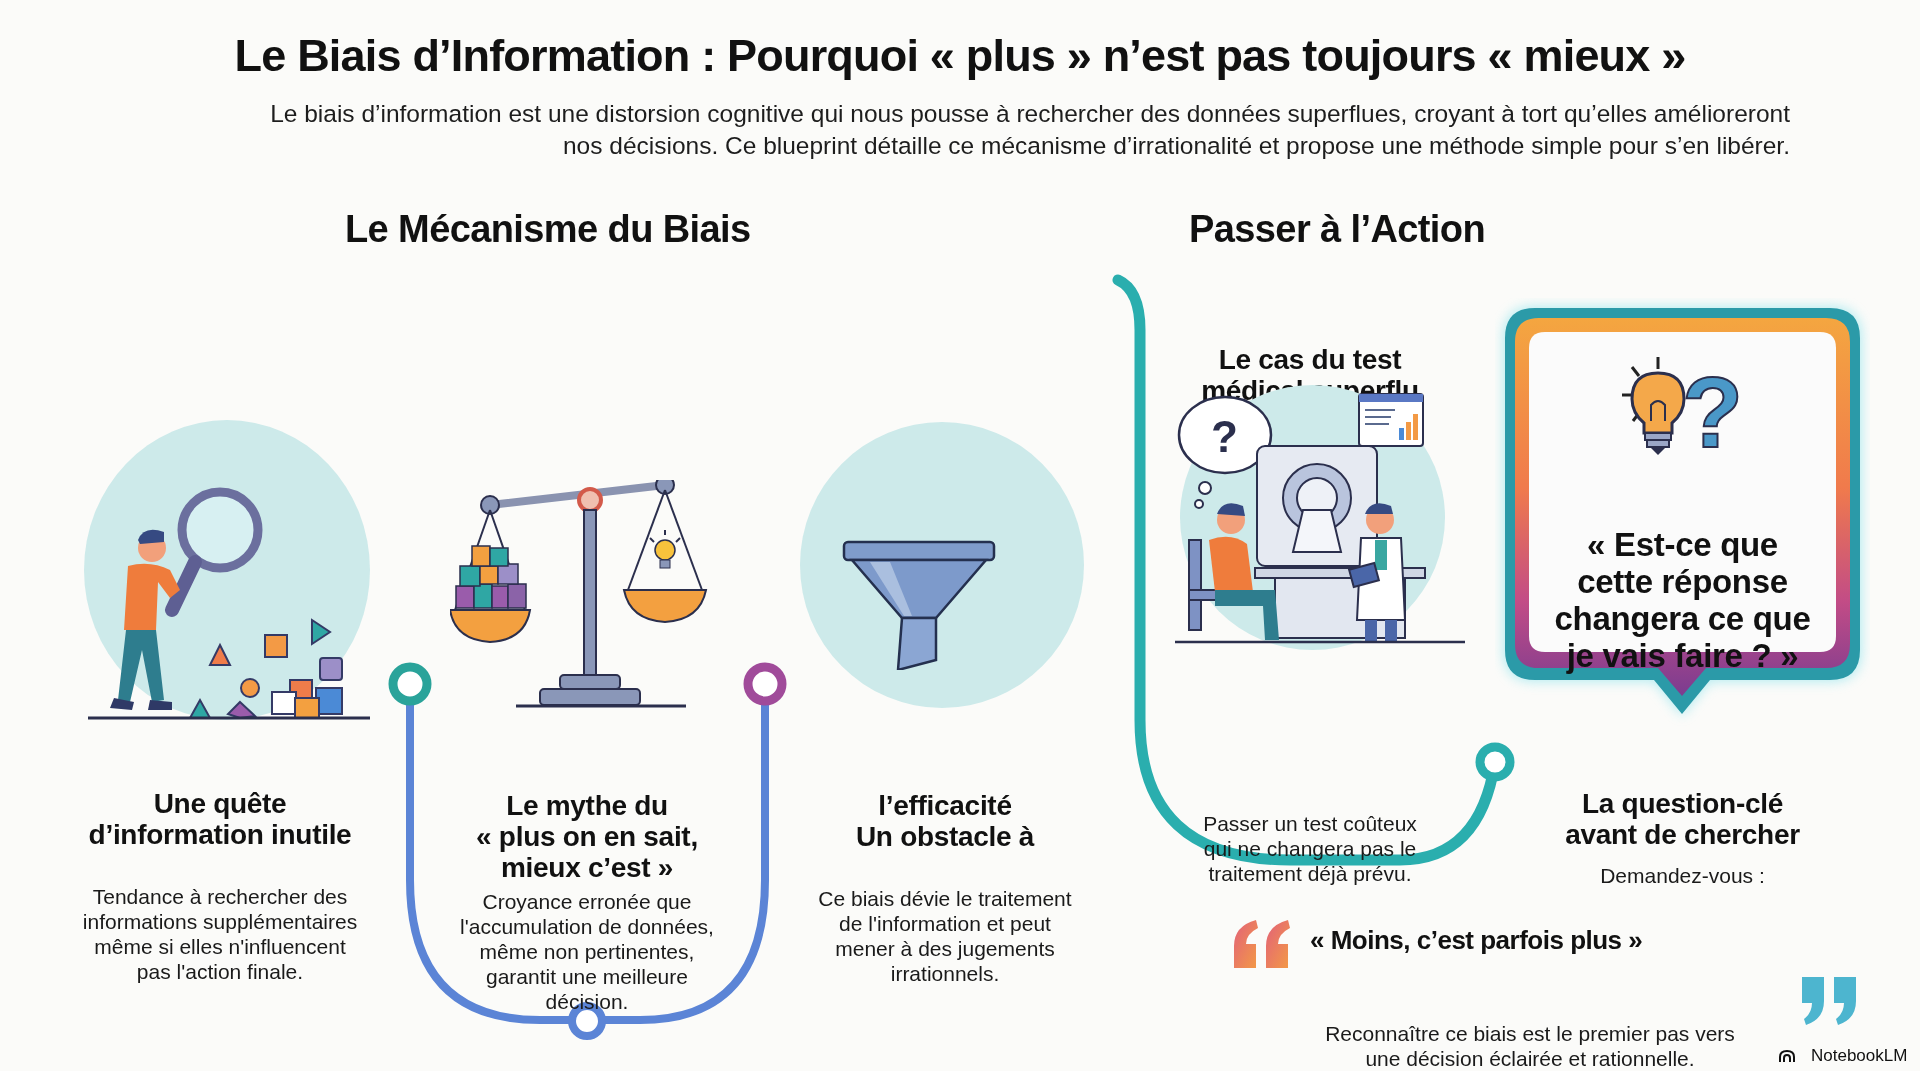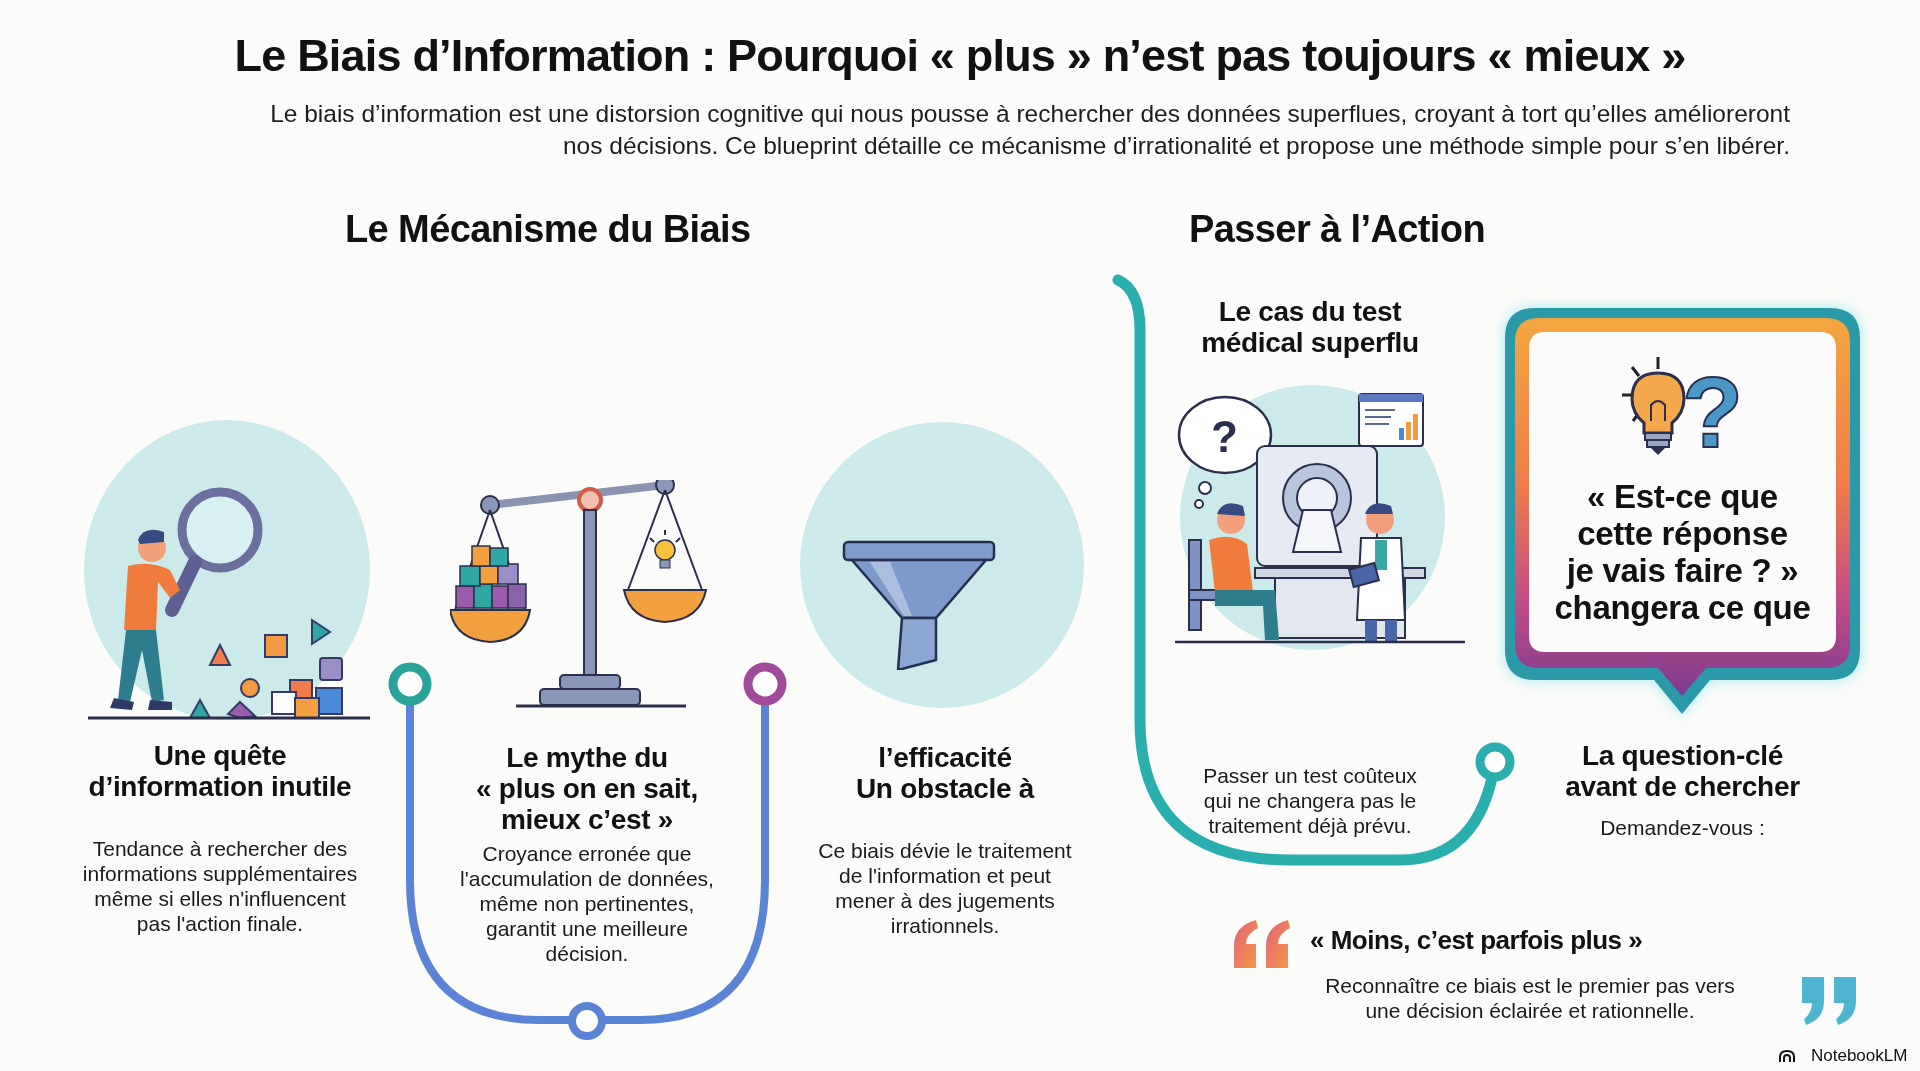--- a/index.html
+++ b/index.html
@@ -4,21 +4,21 @@
 <style>
   * { box-sizing: border-box; margin: 0; padding: 0; }
   html, body { width: 1920px; height: 1071px; overflow: hidden; }
   body {
     background: #fbfbf9;
     font-family: "Liberation Sans", "DejaVu Sans", sans-serif;
     color: #141414;
     position: relative;
   }
   .abs { position: absolute; }
-  .center { text-align: center; }
+  .center { text-align: center; margin-top: 48px; }
 
   .main-title {
     left: 0; top: 30px; width: 1920px;
     font-size: 45px; font-weight: 700; letter-spacing: -0.8px;
     text-align: center; color: #111;
   }
   .subtitle {
     left: 130px; top: 98px; width: 1660px;
     font-size: 24.5px; line-height: 32px; text-align: right; color: #1d1d1d;
   }
@@ -253,22 +253,22 @@
   <path d="M50 18 Q76 18 76 44 Q76 58 64 68 L64 78 L36 78 L36 68 Q24 58 24 44 Q24 18 50 18 Z" fill="#f4a84a" stroke="#2b2f4d" stroke-width="3"></path>
   <path d="M43 66 L43 50 Q50 42 57 50 L57 66" fill="none" stroke="#2b2f4d" stroke-width="2"></path>
   <rect x="37" y="78" width="26" height="7" fill="#9aa6c6" stroke="#2b2f4d" stroke-width="2"></rect>
   <rect x="39" y="85" width="22" height="7" fill="#9aa6c6" stroke="#2b2f4d" stroke-width="2"></rect>
   <path d="M42 92 L58 92 L50 100 Z" fill="#2b2f4d"></path>
   <text x="74" y="92" font-family="Liberation Sans, sans-serif" font-size="100" font-weight="700" fill="#4a98c8" stroke="#2b2f4d" stroke-width="2">?</text>
 </svg>
 <div class="abs bubble-text center" style="left:1520px; top:478px; width:325px;">
   <div>« Est-ce que</div>
   <div>cette réponse</div>
+  <div>changera ce que</div>
   <div>je vais faire ? »</div>
-  <div>changera ce que</div>
 </div>
 <div class="abs card-title center" style="left:1520px; top:740px; width:325px;">
   <div>La question-clé</div>
   <div>avant de chercher</div>
 </div>
 <div class="abs card-text center" style="left:1520px; top:815px; width:325px;">Demandez-vous :</div>
 
 <svg class="abs" style="left:1230px; top:918px;" width="64" height="54" viewBox="0 0 64 54">
   <defs>
     <linearGradient id="qgrad" x1="0" y1="0" x2="1" y2="1">

